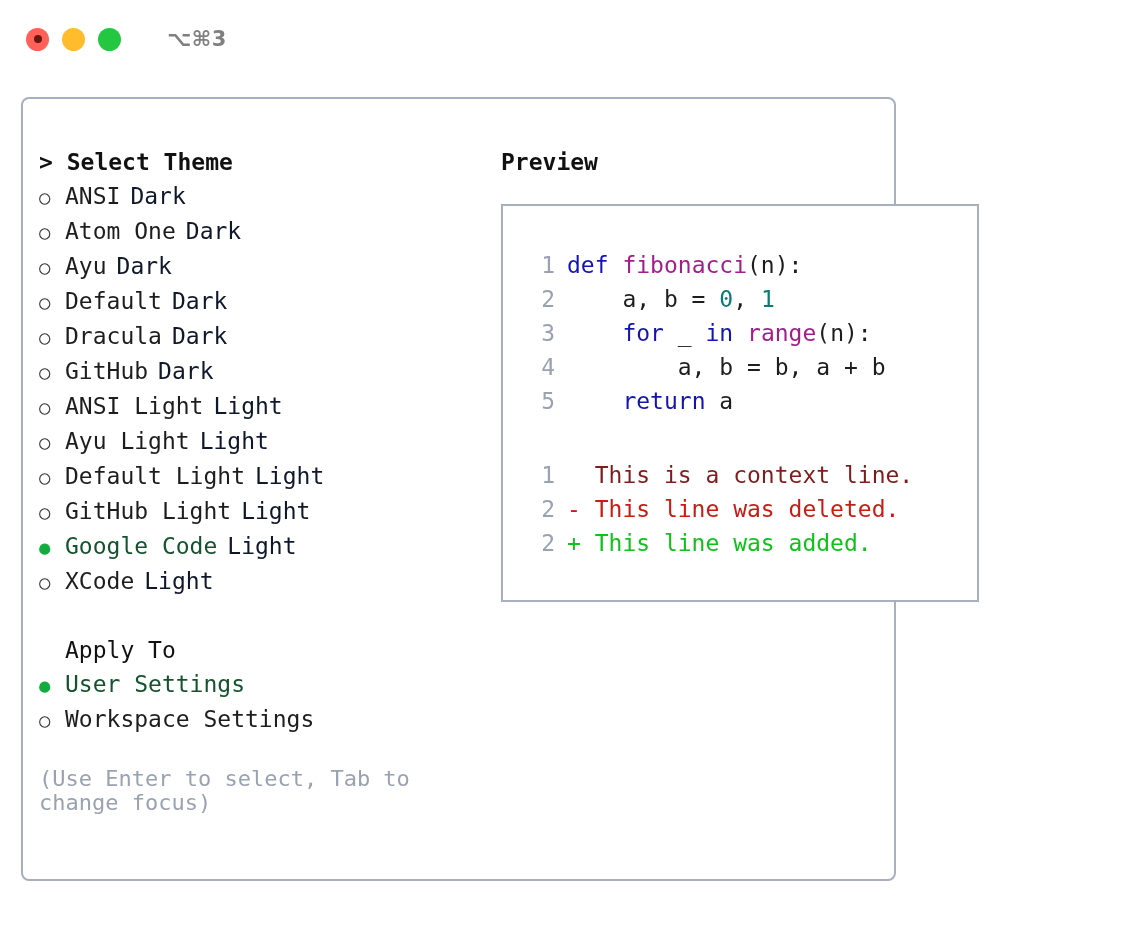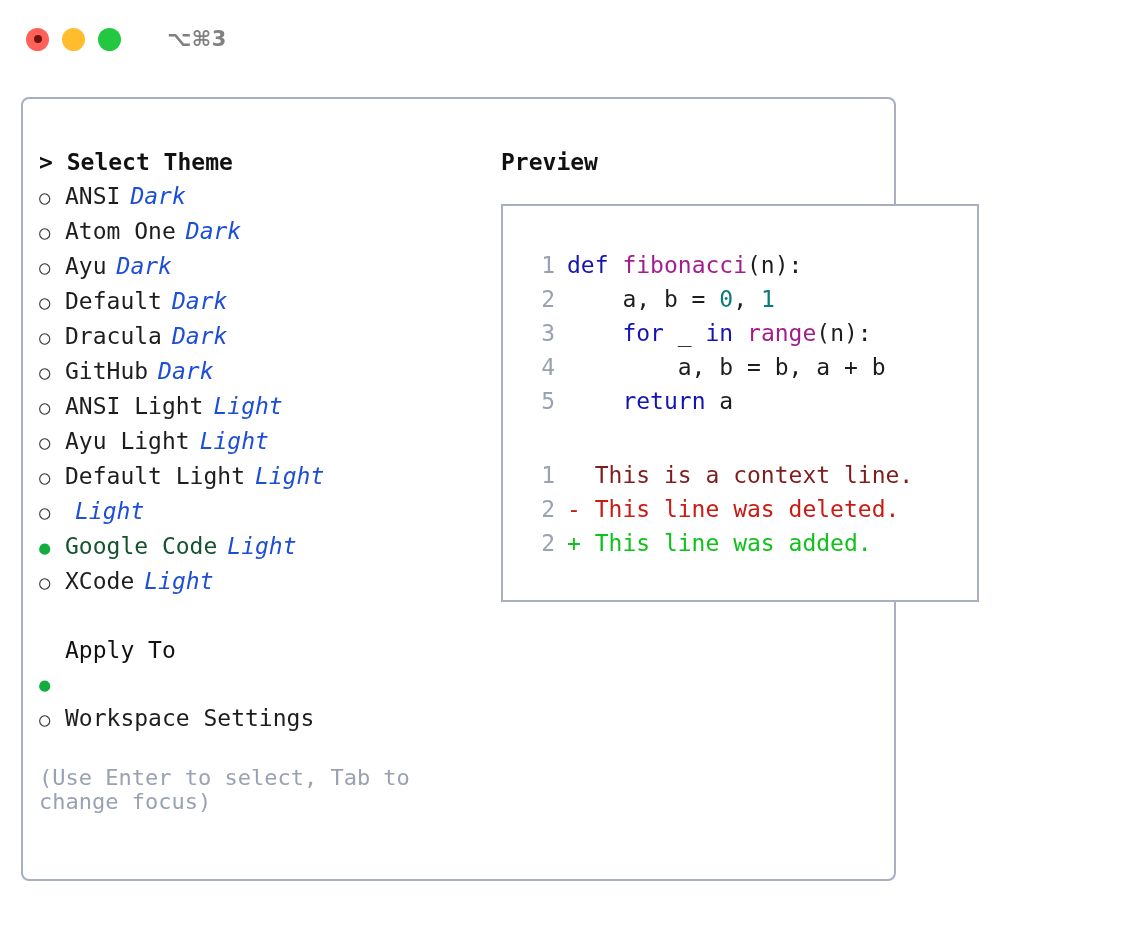--- a/index.html
+++ b/index.html
@@ -128,23 +128,22 @@
     color: #12ad3e;
     font-size: 19px;
   }
   .opt-label {
     color: #1d1d1f;
   }
   .opt-label.sel {
     color: #14532d;
   }
   .opt-tag {
-    color: #1d4ed8;
+    color: #0f172a;
     padding-left: 10px;
-    font-style: italic;
   }
 
   .gap-block { height: 34px; }
 
   .hint {
     margin-top: 30px;
     font-size: 22px;
     line-height: 24px;
     color: #9aa2b1;
     width: 420px;
@@ -210,31 +209,31 @@
       <div id="theme-list">
           <div class="opt-row"><span class="marker">○</span><span class="opt-label">ANSI</span><span class="opt-tag">Dark</span></div>
           <div class="opt-row"><span class="marker">○</span><span class="opt-label">Atom One</span><span class="opt-tag">Dark</span></div>
           <div class="opt-row"><span class="marker">○</span><span class="opt-label">Ayu</span><span class="opt-tag">Dark</span></div>
           <div class="opt-row"><span class="marker">○</span><span class="opt-label">Default</span><span class="opt-tag">Dark</span></div>
           <div class="opt-row"><span class="marker">○</span><span class="opt-label">Dracula</span><span class="opt-tag">Dark</span></div>
           <div class="opt-row"><span class="marker">○</span><span class="opt-label">GitHub</span><span class="opt-tag">Dark</span></div>
           <div class="opt-row"><span class="marker">○</span><span class="opt-label">ANSI Light</span><span class="opt-tag">Light</span></div>
           <div class="opt-row"><span class="marker">○</span><span class="opt-label">Ayu Light</span><span class="opt-tag">Light</span></div>
           <div class="opt-row"><span class="marker">○</span><span class="opt-label">Default Light</span><span class="opt-tag">Light</span></div>
-          <div class="opt-row"><span class="marker">○</span><span class="opt-tag">Light</span></div>
+          <div class="opt-row"><span class="marker">○</span><span class="opt-label">GitHub Light</span><span class="opt-tag">Light</span></div>
           <div class="opt-row"><span class="marker on">●</span><span class="opt-label sel">Google Code</span><span class="opt-tag">Light</span></div>
           <div class="opt-row"><span class="marker">○</span><span class="opt-label">XCode</span><span class="opt-tag">Light</span></div>
         </div>
 
       <div class="gap-block"></div>
 
       <div class="section-header plain" style="padding-left:26px">Apply To</div>
 
       <div id="apply-list">
-          <div class="opt-row"><span class="marker on">●</span></div>
+          <div class="opt-row"><span class="marker on">●</span><span class="opt-label sel">User Settings</span></div>
           <div class="opt-row"><span class="marker">○</span><span class="opt-label">Workspace Settings</span></div>
         </div>
 
       <div class="hint">(Use Enter to select, Tab to change focus)</div>
     </div>
 
     <div class="col-right">
       <div class="section-header">Preview</div>
 
       <div class="preview-box">

